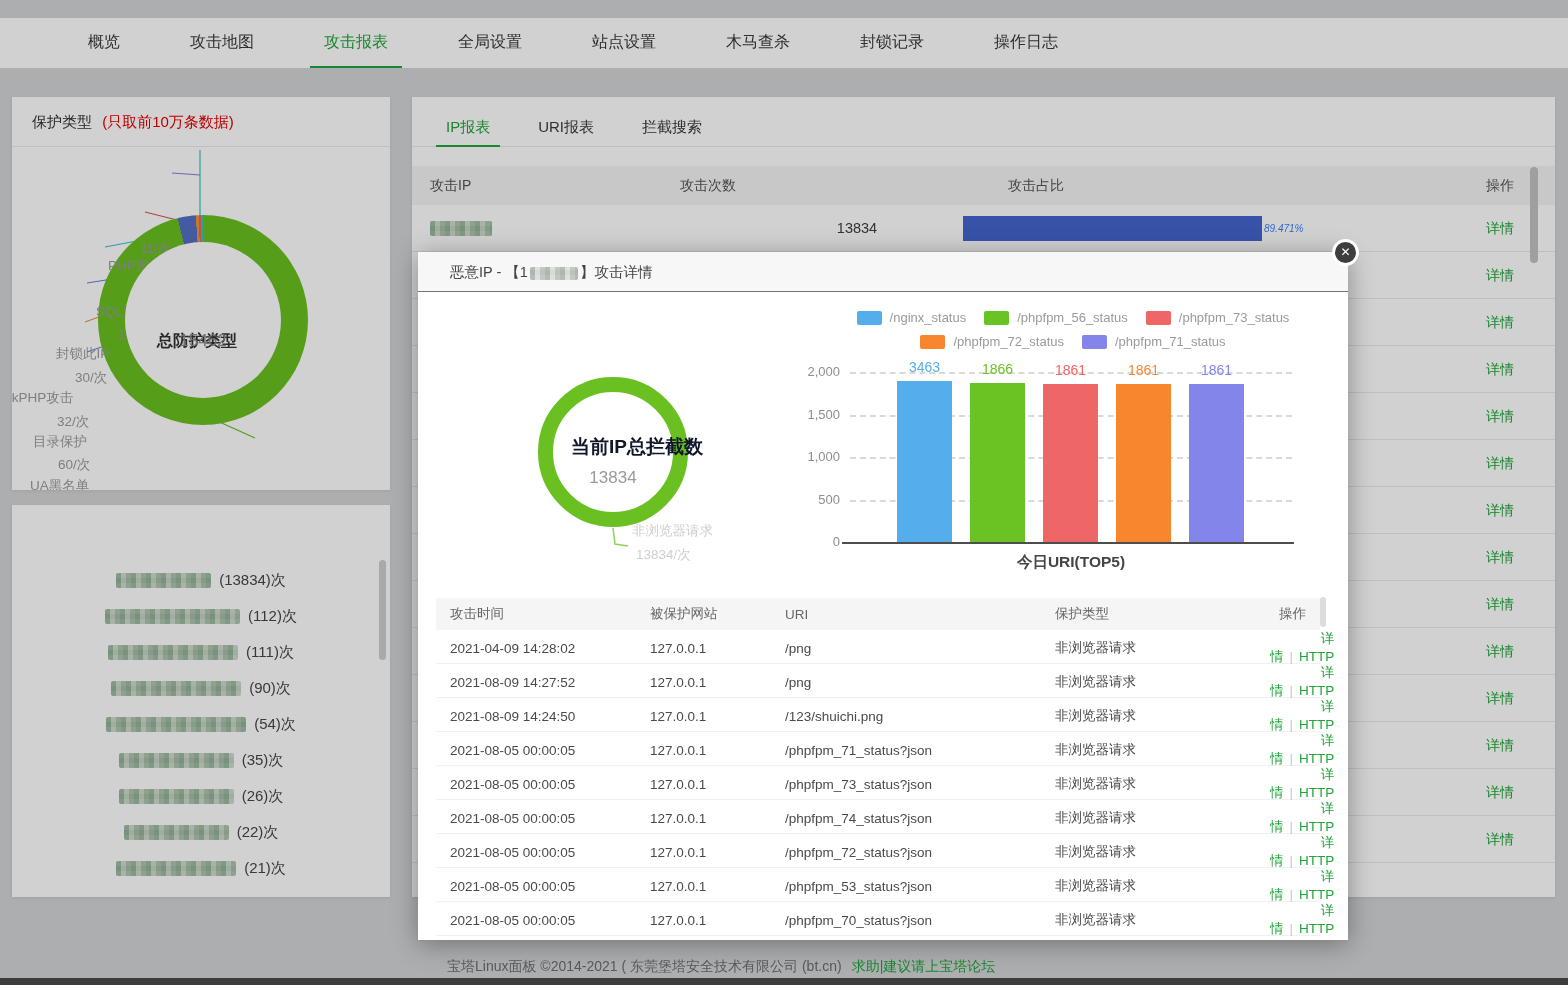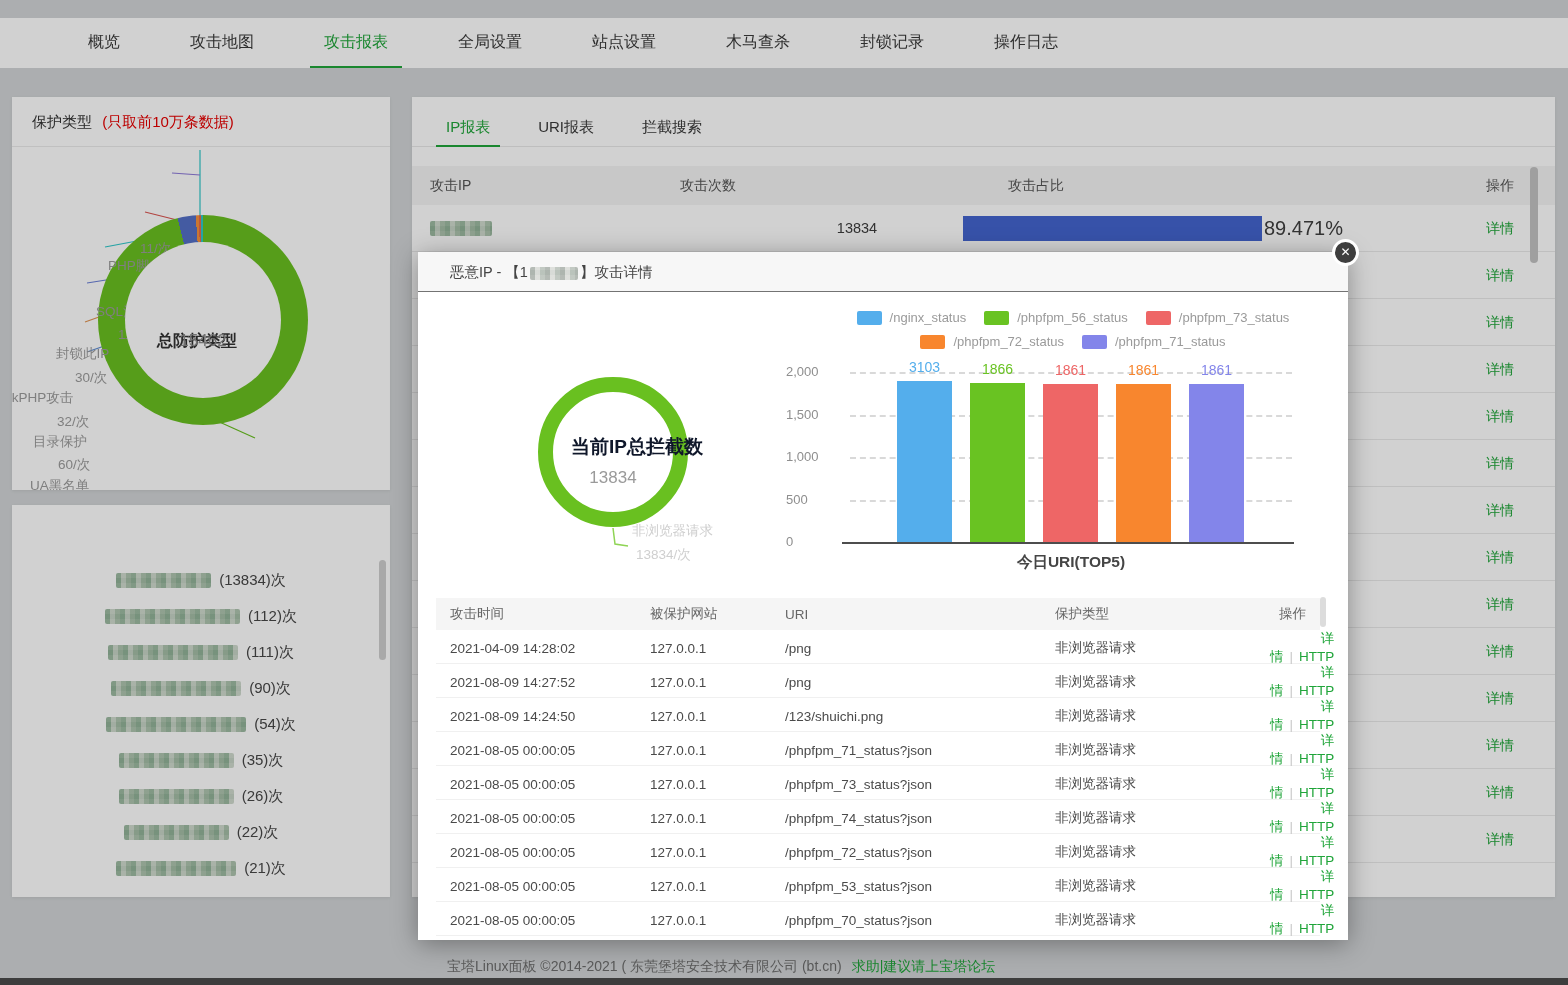--- a/index.html
+++ b/index.html
@@ -49,21 +49,21 @@
   .main-tab.active { color:#20a53a; border-bottom:2px solid #20a53a; }
 
   .mt-header { position:absolute; left:0; top:69px; width:1143px; height:39px; background:#f5f5f5; color:#555; font-size:14px; }
   .mt-header span { position:absolute; top:0; line-height:39px; }
   .mt-h-ip { left:18px; } .mt-h-count { left:268px; } .mt-h-ratio { left:596px; } .mt-h-op { right:41px; }
 
   .mt-first-row { position:absolute; left:0; top:108px; width:1143px; height:47px; border-bottom:1px solid #eaeaea; }
   .mt-row { position:absolute; left:0; width:1143px; height:47px; border-bottom:1px solid #eaeaea; }
   .row-detail { position:absolute; right:41px; top:0; line-height:47px; color:#20a53a; font-size:14px; cursor:pointer; }
   .ratio-bar { position:absolute; left:551px; top:11px; width:299px; height:25px; background:#4464cf; }
-  .ratio-pct { position:absolute; left:852px; top:0; line-height:47px; font-size:20px; color:#404040; }
+  .ratio-pct { position:absolute; left:852px; top:0; line-height:47px; font-size:10px; color:#3b82f6;font-style:italic; }
   .first-count { position:absolute; left:390px; width:110px; text-align:center; line-height:47px; font-size:14.5px; color:#3d3d3d; }
   .first-ip { position:absolute; left:18px; top:16px; width:62px; }
 
   .scroll-thumb { position:absolute; border-radius:4px; cursor:pointer; }
   .thumb-main { left:1118px; top:70px; width:8px; height:96px; background:#c3c3c3; }
   .thumb-rank { left:367px; top:55px; width:7px; height:100px; background:#cfcfcf; }
   .thumb-modal { left:902px; top:345px; width:6px; height:30px; background:#dcdcdc; }
 
   
   .footer { position:absolute; left:447px; top:958px; font-size:14px; color:#6e6e6e; z-index:1; }
@@ -86,21 +86,21 @@
 
   
   .legend { position:absolute; left:420px; top:58px; width:470px; display:flex; flex-wrap:wrap; justify-content:center; column-gap:18px; row-gap:9px; }
   .legend-item { display:flex; align-items:center; gap:8px; }
   .legend-swatch { width:25px; height:14px; border-radius:2px; }
   .legend-label { font-size:13px; color:#9a9a9a; }
 
   .plot { position:absolute; left:432px; top:120px; width:442px; height:170px; }
   .gridline { position:absolute; left:0; width:442px; height:0; border-top:2px dashed #d9d9d9; }
   .baseline { position:absolute; left:-8px; bottom:-2px; width:452px; height:2px; background:#4d4d4d; }
-  .ytick { position:absolute; left:-64px; width:54px; font-size:13px; color:#8e8e8e; }
+  .ytick { position:absolute; left:-64px; width:54px; text-align:right; font-size:13px; color:#8e8e8e; }
   .bar { position:absolute; bottom:0; width:55px; }
   .bar-val { position:absolute; width:75px; text-align:center; font-size:14px; }
   .xlabel { position:absolute; left:0; top:180px; width:442px; text-align:center; font-size:15.5px; font-weight:bold; color:#454545; }
 
   
   .mtable { position:absolute; left:18px; top:346px; width:884px; }
   .mrow { display:grid; grid-template-columns:200px 135px 270px 215px 1fr; align-items:center; height:34px; padding:0 14px; border-bottom:1px solid #f0f0f0; font-size:13.5px; color:#4a4a4a; }
   .mrow.mhead { background:#f5f5f5; color:#666; height:32px; border-bottom:none; }
   .m-actions { text-align:right; color:#20a53a; cursor:default; }
   .m-actions .sep { color:#c9c9c9; margin:0 6px; }
@@ -312,21 +312,21 @@
   <div class="ytick" style="top: 162px;">0</div>
       <div class="gridline" style="top: 127.5px;"></div>
       <div class="ytick" style="top: 119.5px;">500</div>
       <div class="gridline" style="top: 85px;"></div>
       <div class="ytick" style="top: 77px;">1,000</div>
       <div class="gridline" style="top: 42.5px;"></div>
       <div class="ytick" style="top: 34.5px;">1,500</div>
       <div class="gridline" style="top: 0px;"></div>
       <div class="ytick" style="top: -8px;">2,000</div>
       <div class="bar" style="left: 47px; height: 160.565px; background: rgb(84, 174, 236);"></div>
-      <div class="bar-val" style="left: 37px; top: -12.565px; color: rgb(84, 174, 236);">3103</div>
+      <div class="bar-val" style="left: 37px; top: -12.565px; color: rgb(84, 174, 236);">3463</div>
       <div class="bar" style="left: 120px; height: 158.61px; background: rgb(105, 195, 34);"></div>
       <div class="bar-val" style="left: 110px; top: -10.61px; color: rgb(105, 195, 34);">1866</div>
       <div class="bar" style="left: 193px; height: 158.185px; background: rgb(238, 102, 102);"></div>
       <div class="bar-val" style="left: 183px; top: -10.185px; color: rgb(238, 102, 102);">1861</div>
       <div class="bar" style="left: 266px; height: 158.185px; background: rgb(248, 134, 46);"></div>
       <div class="bar-val" style="left: 256px; top: -10.185px; color: rgb(248, 134, 46);">1861</div>
       <div class="bar" style="left: 339px; height: 158.185px; background: rgb(131, 133, 234);"></div>
       <div class="bar-val" style="left: 329px; top: -10.185px; color: rgb(131, 133, 234);">1861</div>
     </div>
 

